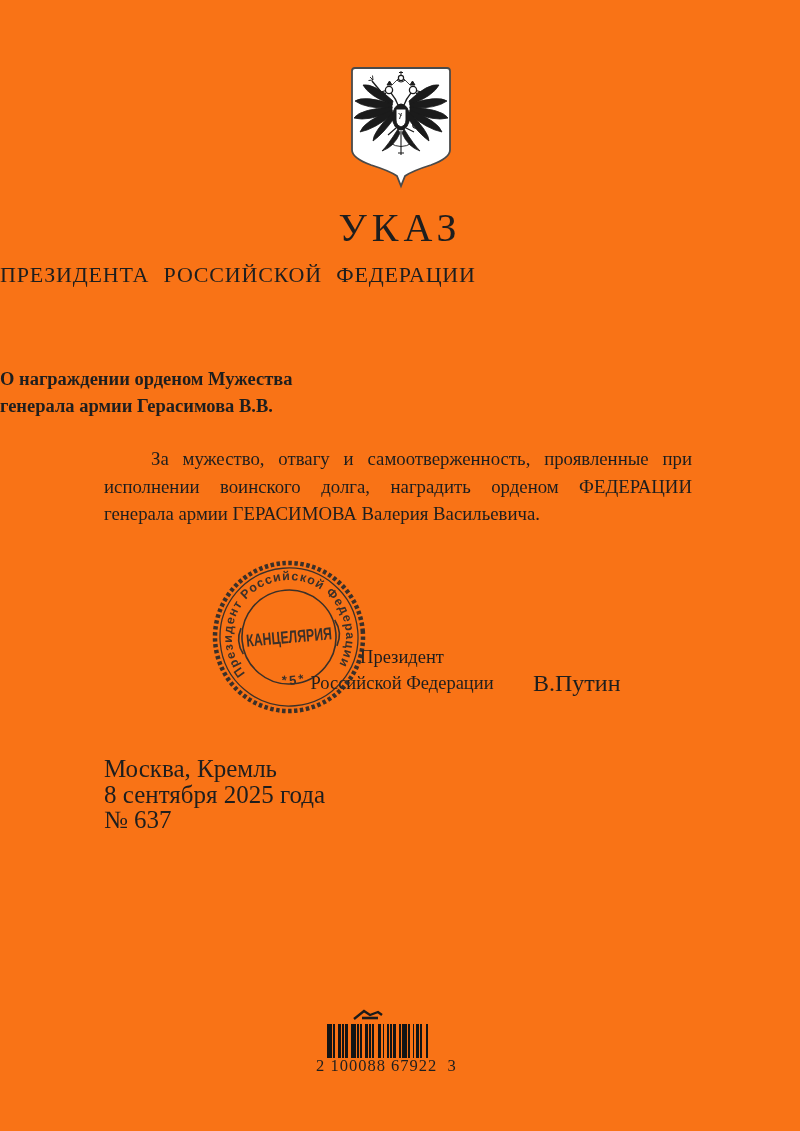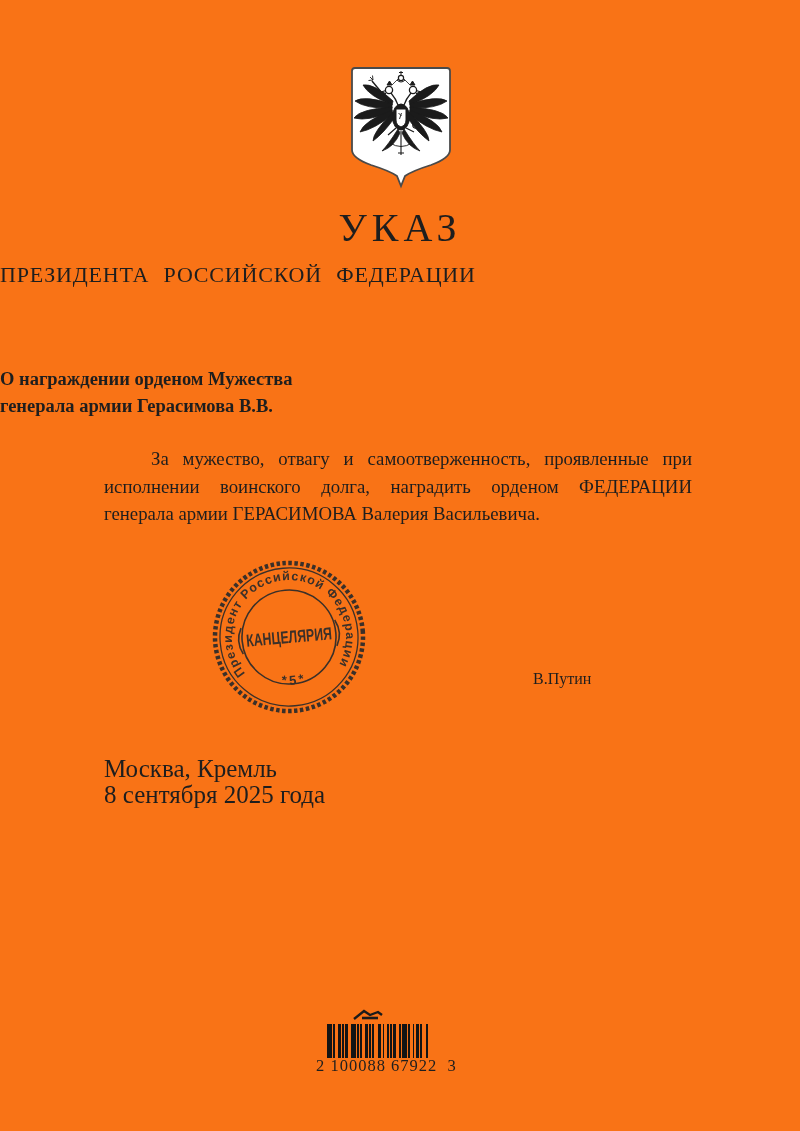--- a/index.html
+++ b/index.html
@@ -11,21 +11,21 @@
   .subtitle{position:absolute;left:0;top:262px;width:800px;text-align:left;
             font-size:22px;letter-spacing:0.8px;word-spacing:8px;}
   .subject{position:absolute;left:0;top:366px;width:800px;text-align:left;
            font-weight:bold;font-size:18.5px;line-height:27px;}
   .bodytext{position:absolute;left:104px;top:445px;width:588px;
             font-size:18.8px;line-height:27.5px;}
   .bodytext .jline{text-align:justify;text-align-last:justify;}
   .bodytext .indent{text-indent:47px;}
   .sig-titles{position:absolute;left:252px;top:644px;width:300px;text-align:center;
               font-size:18.5px;line-height:26px;}
-  .sig-name{position:absolute;left:533px;top:670px;font-size:16px;}
+  .sig-name{position:absolute;left:533px;top:670px;font-size:24px;}
   .stamp{position:absolute;left:209px;top:557px;width:160px;height:160px;opacity:0.92;}
   .dateblock{position:absolute;left:104px;top:756px;font-size:25px;line-height:25.5px;}
   .bmark{position:absolute;left:348px;top:1006px;width:42px;height:18px;}
   .bars{position:absolute;left:327px;top:1024px;width:104px;height:34px;display:flex;}
   .bars div{height:100%;}
   .bdigits{position:absolute;left:316px;top:1056px;width:160px;font-size:16.5px;
            letter-spacing:1px;white-space:pre;}
 </style>
 </head>
 <body>
@@ -78,20 +78,24 @@
     <div>О награждении орденом Мужества</div>
     <div>генерала армии Герасимова В.В.</div>
   </div>
 
   <div class="bodytext">
     <div class="jline indent">За мужество, отвагу и самоотверженность, проявленные при</div>
     <div class="jline">исполнении воинского долга, наградить орденом ФЕДЕРАЦИИ</div>
     <div>генерала армии ГЕРАСИМОВА Валерия Васильевича.</div>
   </div>
 
+  <div class="sig-titles">
+    <div>Президент</div>
+    <div>Российской Федерации</div>
+  </div>
   <div class="sig-name">В.Путин</div>
 
   <div class="stamp">
     <svg viewBox="0 0 160 160" width="160" height="160">
       <g transform="rotate(-5 80 80)">
         <g stroke="#2b2b2b" fill="none">
           <circle cx="80" cy="80" r="74" stroke-width="4.5" stroke-dasharray="3.5,2.5"></circle>
           <circle cx="80" cy="80" r="69" stroke-width="1.3"></circle>
           <circle cx="80" cy="80" r="47" stroke-width="1.6"></circle>
         </g>
@@ -108,20 +112,21 @@
         <path d="M33,67 Q26,80 33,93" stroke="#2b2b2b" stroke-width="1.6" fill="none"></path>
         <path d="M127,67 Q134,80 127,93" stroke="#2b2b2b" stroke-width="1.6" fill="none"></path>
         <text x="80" y="86" text-anchor="middle" font-family="&quot;Liberation Sans&quot;,sans-serif" font-weight="bold" font-size="17.5" fill="#2b2b2b" textLength="86" lengthAdjust="spacingAndGlyphs">КАНЦЕЛЯРИЯ</text>
       </g>
     </svg>
   </div>
 
   <div class="dateblock">
     <div>Москва, Кремль</div>
     <div>8 сентября 2025 года</div>
+    <div>№ 637</div>
   </div>
 
   <div class="bmark">
     <svg viewBox="0 0 42 18" width="42" height="18">
       <path d="M6,13 L16,5 L22,9 L30,6 L34,9" stroke="#1b1b1b" stroke-width="2.4" fill="none"></path>
       <path d="M14,12 h16" stroke="#1b1b1b" stroke-width="2.6" fill="none"></path>
     </svg>
   </div>
   <div class="bars">
       <div style="width: 4.34783%; background: rgb(20, 20, 20);"></div>

